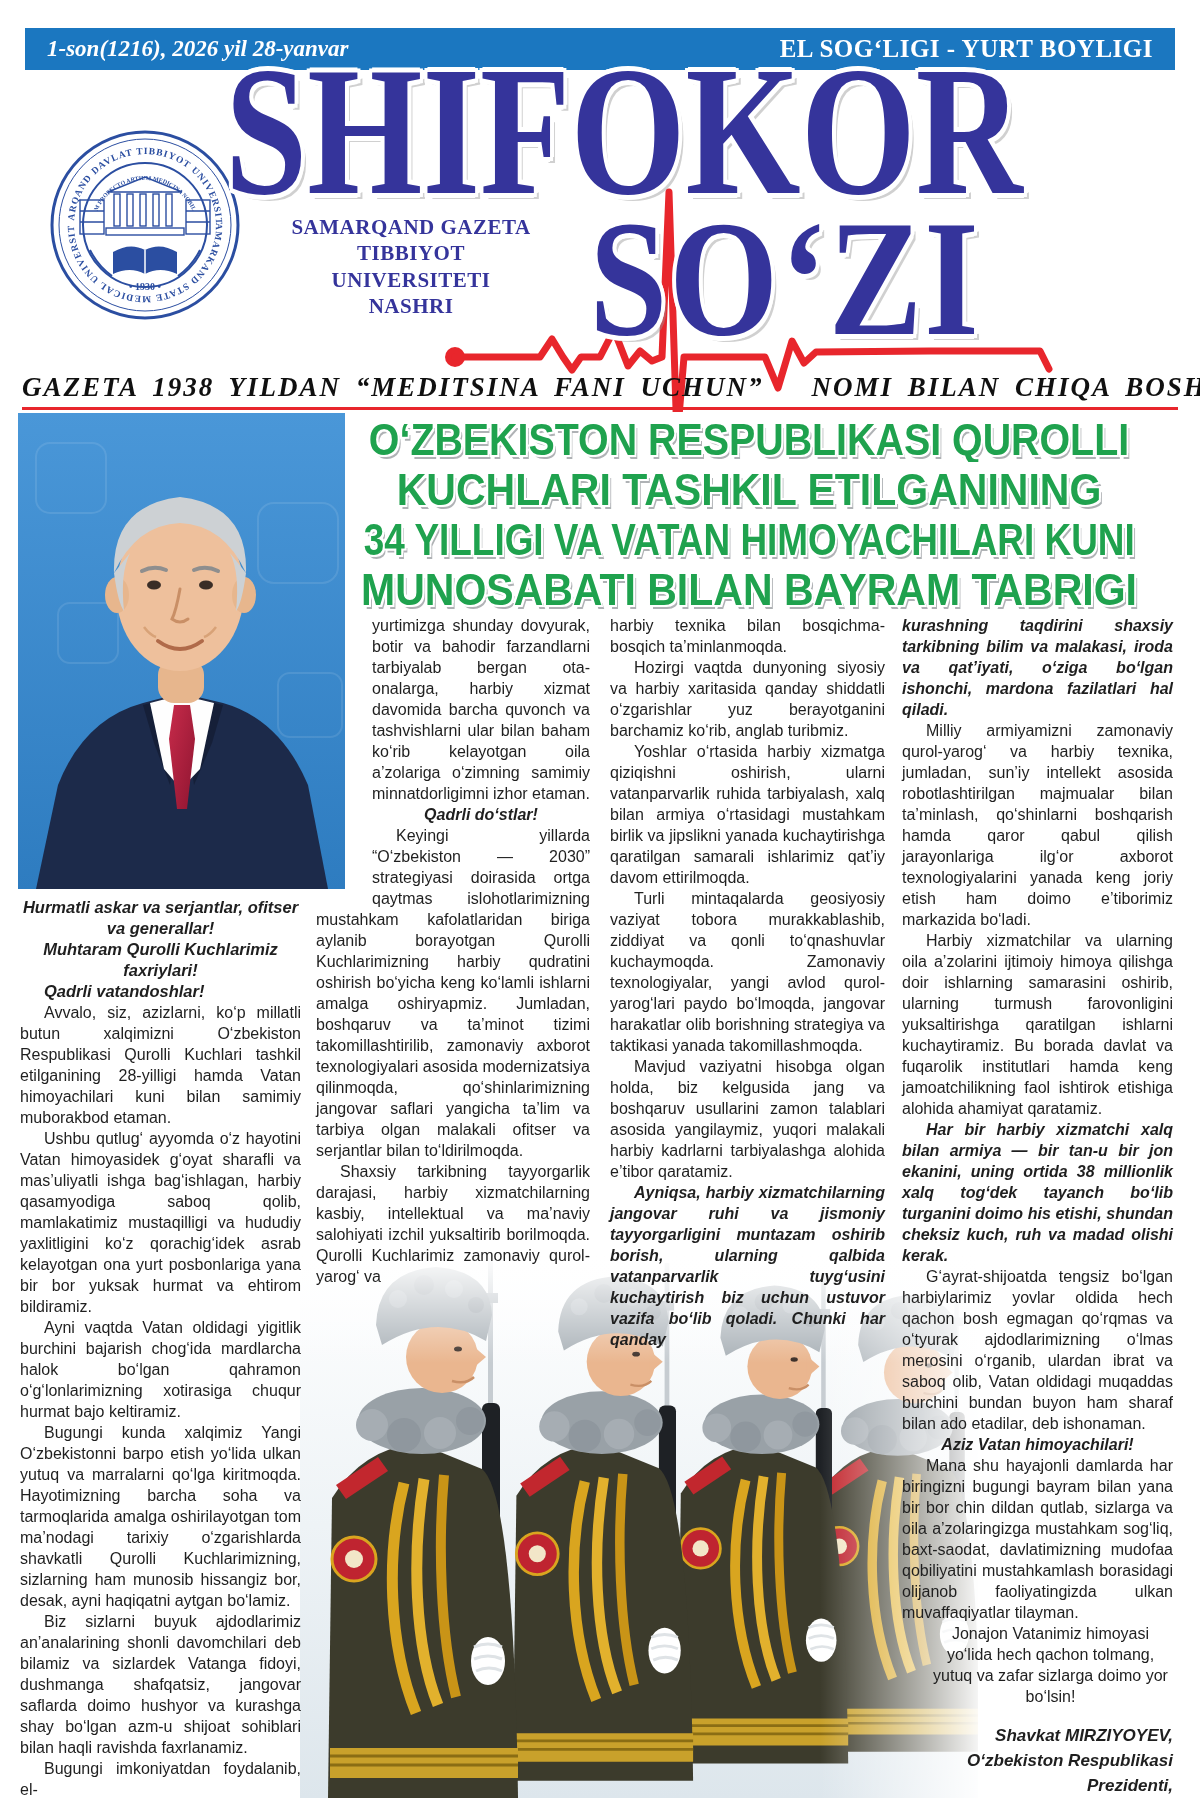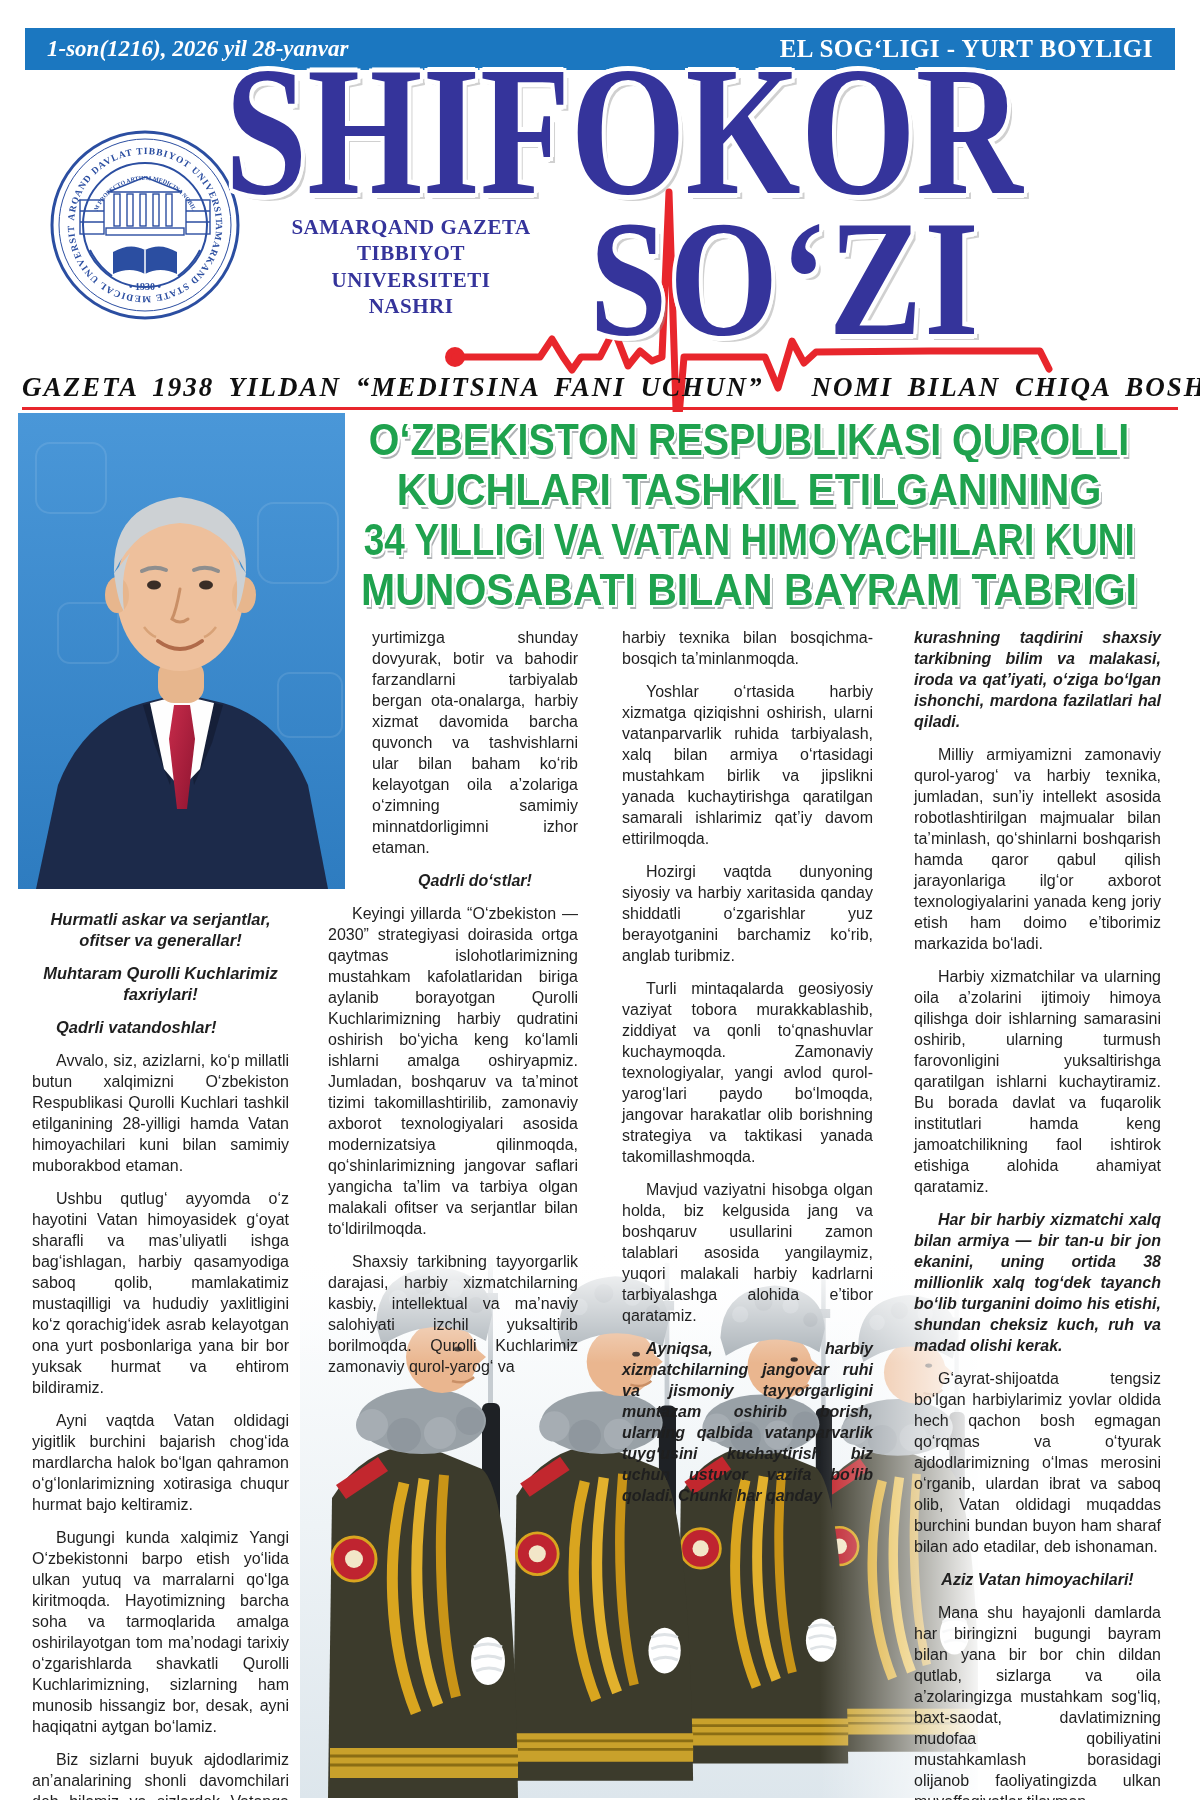--- a/index.html
+++ b/index.html
@@ -48,21 +48,21 @@
   .headline .hl.l2 span { transform:scale(1,1.1); }
   .headline .hl.l3 span { transform:scale(.9,1.1); }
   .headline .hl.l4 span { transform:scale(1,1.1); }
 
   
   .president { position:absolute; left:18px; top:413px; width:327px; height:476px; z-index:1; }
   .soldiers  { position:absolute; left:300px; top:1253px; width:678px; height:545px; z-index:0; }
 
   
   .col { position:absolute; top:615px; font-size:16px; line-height:21px; text-align:justify; color:#1f1f1f; z-index:2; }
-  .col p { margin:12px; text-indent:24px; }
+  .col p { margin:0; text-indent:24px; }
   .col p.cont { text-indent:0; }
   .col p.ci  { text-align:center; text-indent:0; font-weight:bold; font-style:italic; }
   .col p.li  { font-weight:bold; font-style:italic; }
   .col p.bi  { font-weight:bold; font-style:italic; }
   .col p.jc  { text-align:center; text-indent:0; padding-left:26px; }
   .col1 { left:20px;  top:897px; width:281px; }
   .col2 { left:316px; width:274px; }
   .col3 { left:610px; width:275px; }
   .col4 { left:902px; width:271px; }
   .col1 .hgroup { font-size:16.5px; }
@@ -268,22 +268,22 @@
   <div class="col col2">
     <div class="spacer"></div>
     <p class="cont">yurtimizga shunday dovyurak, botir va bahodir farzandlarni tarbiyalab bergan ota-onalarga, harbiy xizmat davomida barcha quvonch va tashvishlarni ular bilan baham ko‘rib kelayotgan oila a’zolariga o‘zimning samimiy minnatdorligimni izhor etaman.</p>
     <p class="ci">Qadrli do‘stlar!</p>
     <p>Keyingi yillarda “O‘zbekiston — 2030” strategiyasi doirasida ortga qaytmas islohotlarimizning mustahkam kafolatlaridan biriga aylanib borayotgan Qurolli Kuchlarimizning harbiy qudratini oshirish bo‘yicha keng ko‘lamli ishlarni amalga oshiryapmiz. Jumladan, boshqaruv va ta’minot tizimi takomillashtirilib, zamonaviy axborot texnologiyalari asosida modernizatsiya qilinmoqda, qo‘shinlarimizning jangovar saflari yangicha ta’lim va tarbiya olgan malakali ofitser va serjantlar bilan to‘ldirilmoqda.</p>
     <p>Shaxsiy tarkibning tayyorgarlik darajasi, harbiy xizmatchilarning kasbiy, intellektual va ma’naviy salohiyati izchil yuksaltirib borilmoqda. Qurolli Kuchlarimiz zamonaviy qurol-yarog‘ va</p>
   </div>
 
   <div class="col col3">
     <p class="cont">harbiy texnika bilan bosqichma-bosqich ta’minlanmoqda.</p>
+    <p>Hozirgi vaqtda dunyoning siyosiy va harbiy xaritasida qanday shiddatli o‘zgarishlar yuz berayotganini barchamiz ko‘rib, anglab turibmiz.</p>
     <p>Yoshlar o‘rtasida harbiy xizmatga qiziqishni oshirish, ularni vatanparvarlik ruhida tarbiyalash, xalq bilan armiya o‘rtasidagi mustahkam birlik va jipslikni yanada kuchaytirishga qaratilgan samarali ishlarimiz qat’iy davom ettirilmoqda.</p>
-    <p>Hozirgi vaqtda dunyoning siyosiy va harbiy xaritasida qanday shiddatli o‘zgarishlar yuz berayotganini barchamiz ko‘rib, anglab turibmiz.</p>
     <p>Turli mintaqalarda geosiyosiy vaziyat tobora murakkablashib, ziddiyat va qonli to‘qnashuvlar kuchaymoqda. Zamonaviy texnologiyalar, yangi avlod qurol-yarog‘lari paydo bo‘lmoqda, jangovar harakatlar olib borishning strategiya va taktikasi yanada takomillashmoqda.</p>
     <p>Mavjud vaziyatni hisobga olgan holda, biz kelgusida jang va boshqaruv usullarini zamon talablari asosida yangilaymiz, yuqori malakali harbiy kadrlarni tarbiyalashga alohida e’tibor qaratamiz.</p>
     <p class="bi">Ayniqsa, harbiy xizmatchilarning jangovar ruhi va jismoniy tayyorgarligini muntazam oshirib borish, ularning qalbida vatanparvarlik tuyg‘usini kuchaytirish biz uchun ustuvor vazifa bo‘lib qoladi. Chunki har qanday</p>
   </div>
 
   <div class="col col4">
     <p class="cont bi">kurashning taqdirini shaxsiy tarkibning bilim va malakasi, iroda va qat’iyati, o‘ziga bo‘lgan ishonchi, mardona fazilatlari hal qiladi.</p>
     <p>Milliy armiyamizni zamonaviy qurol-yarog‘ va harbiy texnika, jumladan, sun’iy intellekt asosida robotlashtirilgan majmualar bilan ta’minlash, qo‘shinlarni boshqarish hamda qaror qabul qilish jarayonlariga ilg‘or axborot texnologiyalarini yanada keng joriy etish ham doimo e’tiborimiz markazida bo‘ladi.</p>
     <p>Harbiy xizmatchilar va ularning oila a’zolarini ijtimoiy himoya qilishga doir ishlarning samarasini oshirib, ularning turmush farovonligini yuksaltirishga qaratilgan ishlarni kuchaytiramiz. Bu borada davlat va fuqarolik institutlari hamda keng jamoatchilikning faol ishtirok etishiga alohida ahamiyat qaratamiz.</p>
     <p class="bi">Har bir harbiy xizmatchi xalq bilan armiya — bir tan-u bir jon ekanini, uning ortida 38 millionlik xalq tog‘dek tayanch bo‘lib turganini doimo his etishi, shundan cheksiz kuch, ruh va madad olishi kerak.</p>

